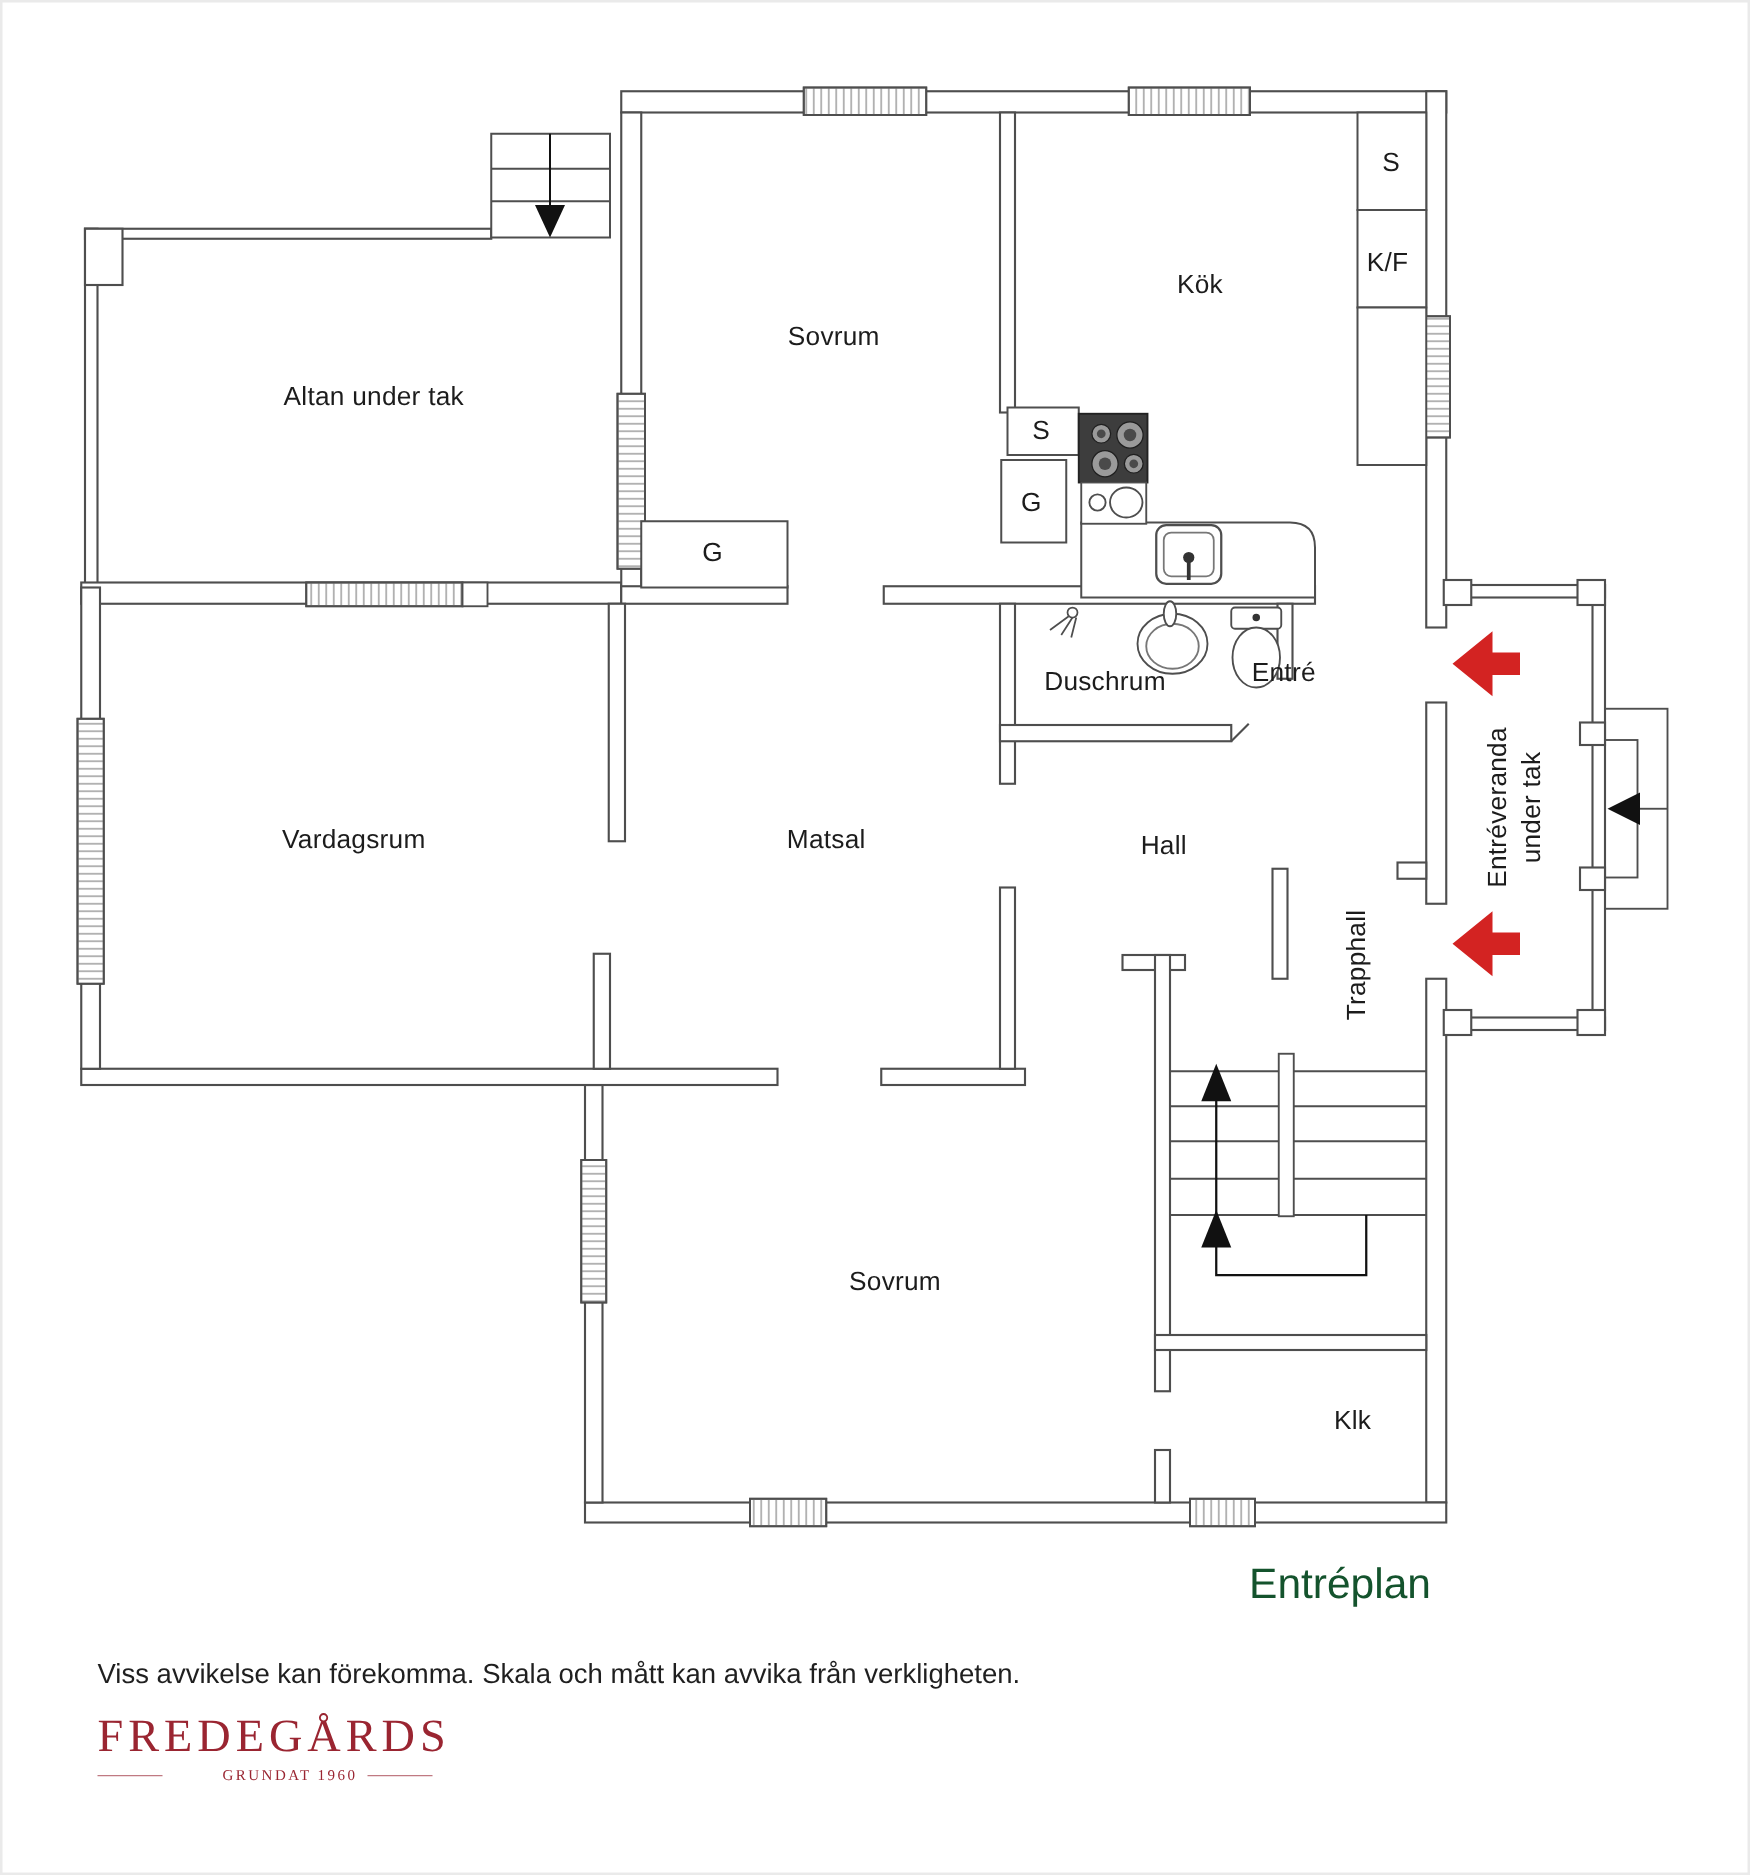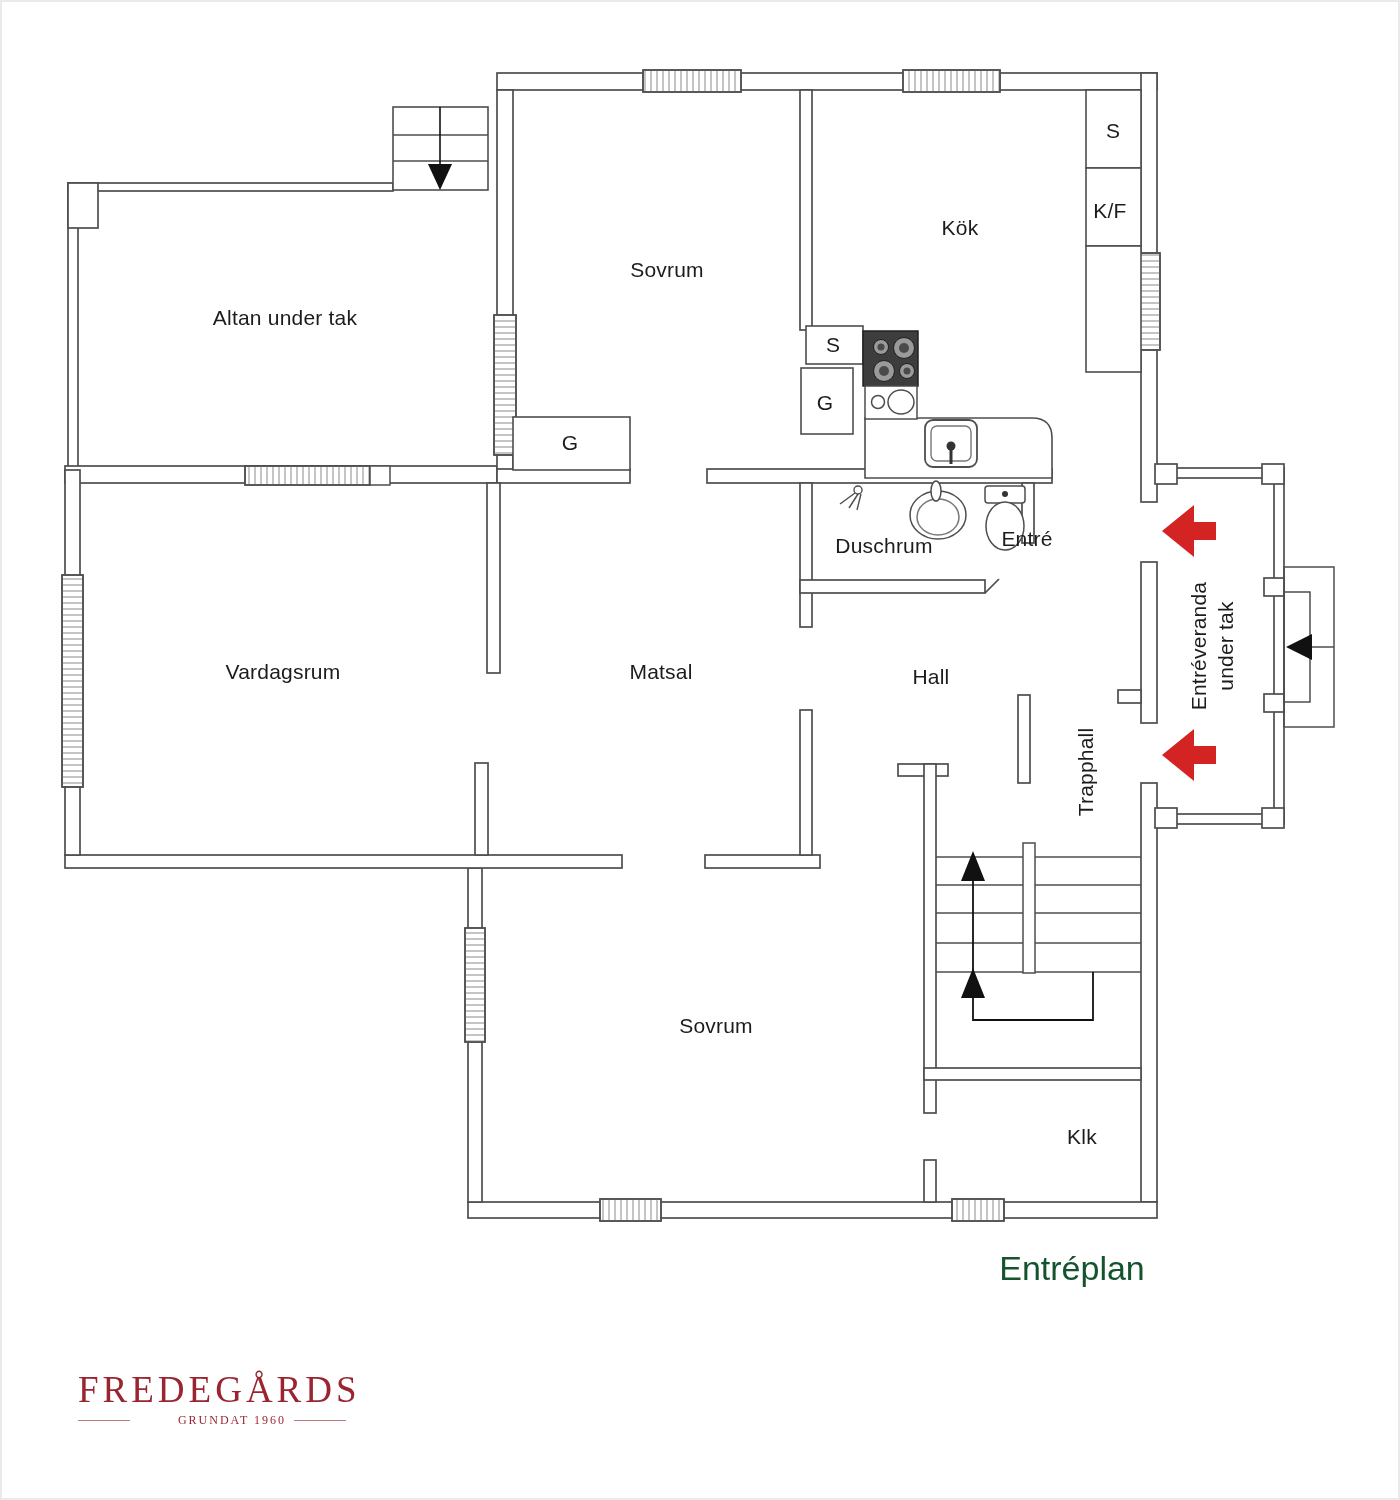--- a/index.html
+++ b/index.html
@@ -199,21 +199,21 @@
     <line x1="1310" y1="647" x2="1334" y2="647"></line>
     <polygon points="1286,647 1312,634 1312,660" fill="#111111" stroke="none"></polygon>
   </g>
 
   <g fill="#d32322">
     <polygon points="1162,531 1194,505 1194,522 1216,522 1216,540 1194,540 1194,557"></polygon>
     <polygon points="1162,755 1194,729 1194,746 1216,746 1216,764 1194,764 1194,781"></polygon>
   </g>
 </svg>
 
-<div class="lbl" style="left:285px;top:318px">Altan under tak</div>
+<div class="lbl" style="left:299px;top:318px">Altan under tak</div>
 <div class="lbl" style="left:667px;top:270px">Sovrum</div>
 <div class="lbl" style="left:960px;top:228px">Kök</div>
 <div class="lbl" style="left:884px;top:546px">Duschrum</div>
 <div class="lbl" style="left:1027px;top:539px">Entré</div>
 <div class="lbl" style="left:283px;top:672px">Vardagsrum</div>
 <div class="lbl" style="left:661px;top:672px">Matsal</div>
 <div class="lbl" style="left:931px;top:677px">Hall</div>
 <div class="lbl rot" style="left:1086px;top:772px">Trapphall</div>
 <div class="lbl rot two" style="left:1212px;top:646px">
   <span>Entréveranda</span>
@@ -222,20 +222,21 @@
 <div class="lbl" style="left:716px;top:1026px">Sovrum</div>
 <div class="lbl" style="left:1082px;top:1137px">Klk</div>
 
 <div class="lbl" style="left:1113px;top:131px">S</div>
 <div class="lbl" style="left:1110px;top:211px">K/F</div>
 <div class="lbl" style="left:833px;top:345px">S</div>
 <div class="lbl" style="left:825px;top:403px">G</div>
 <div class="lbl" style="left:570px;top:443px">G</div>
 
 <div class="plan-title" style="left:1072px;top:1268px">Entréplan</div>
+<div class="disclaimer" style="left:78px;top:1326px">Viss avvikelse kan förekomma. Skala och mått kan avvika från verkligheten.</div>
 
 <div class="logo" style="left:78px;top:1368px">
   <div class="logo-name">FREDEGÅRDS</div>
   <div class="logo-sub">
     <span class="rule"></span>
     <span class="sub-text">GRUNDAT 1960</span>
     <span class="rule"></span>
   </div>
 </div>
 

